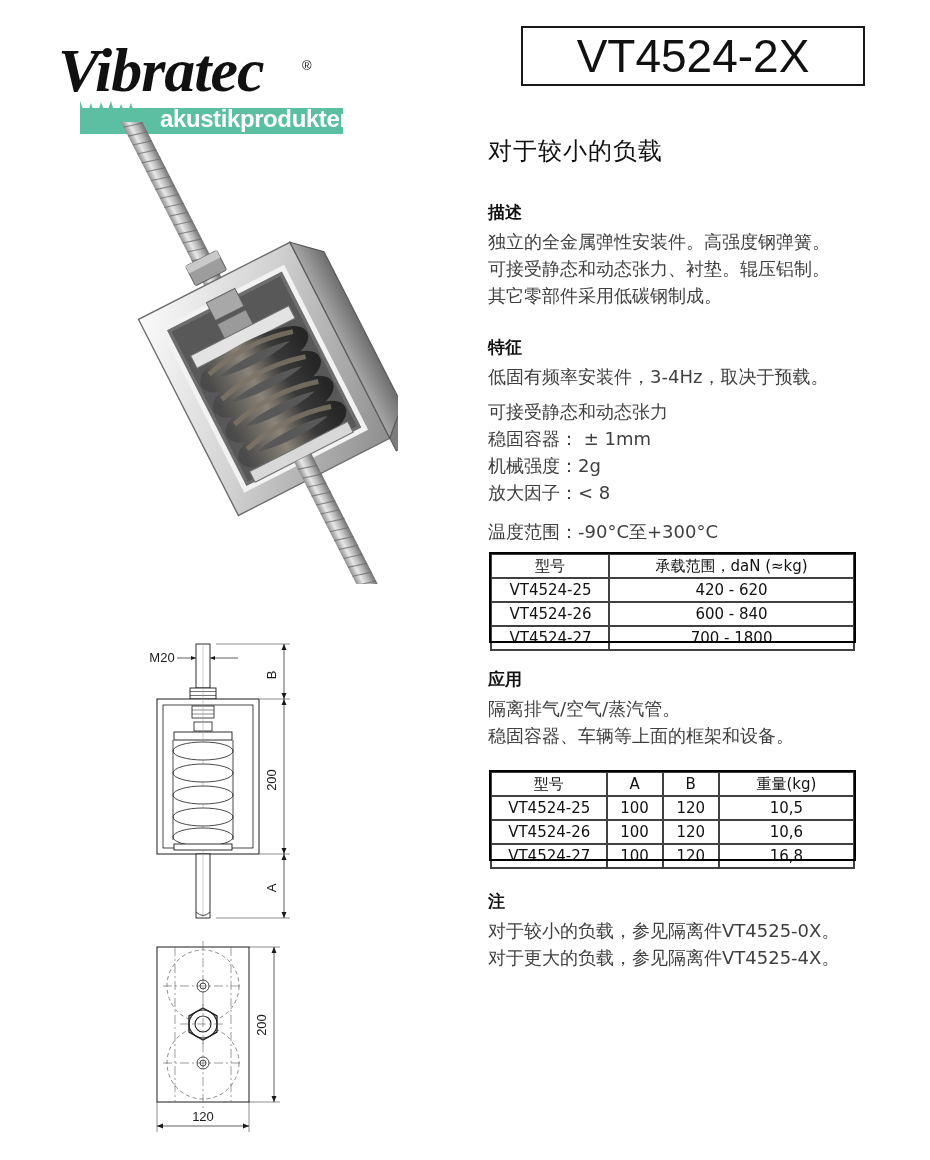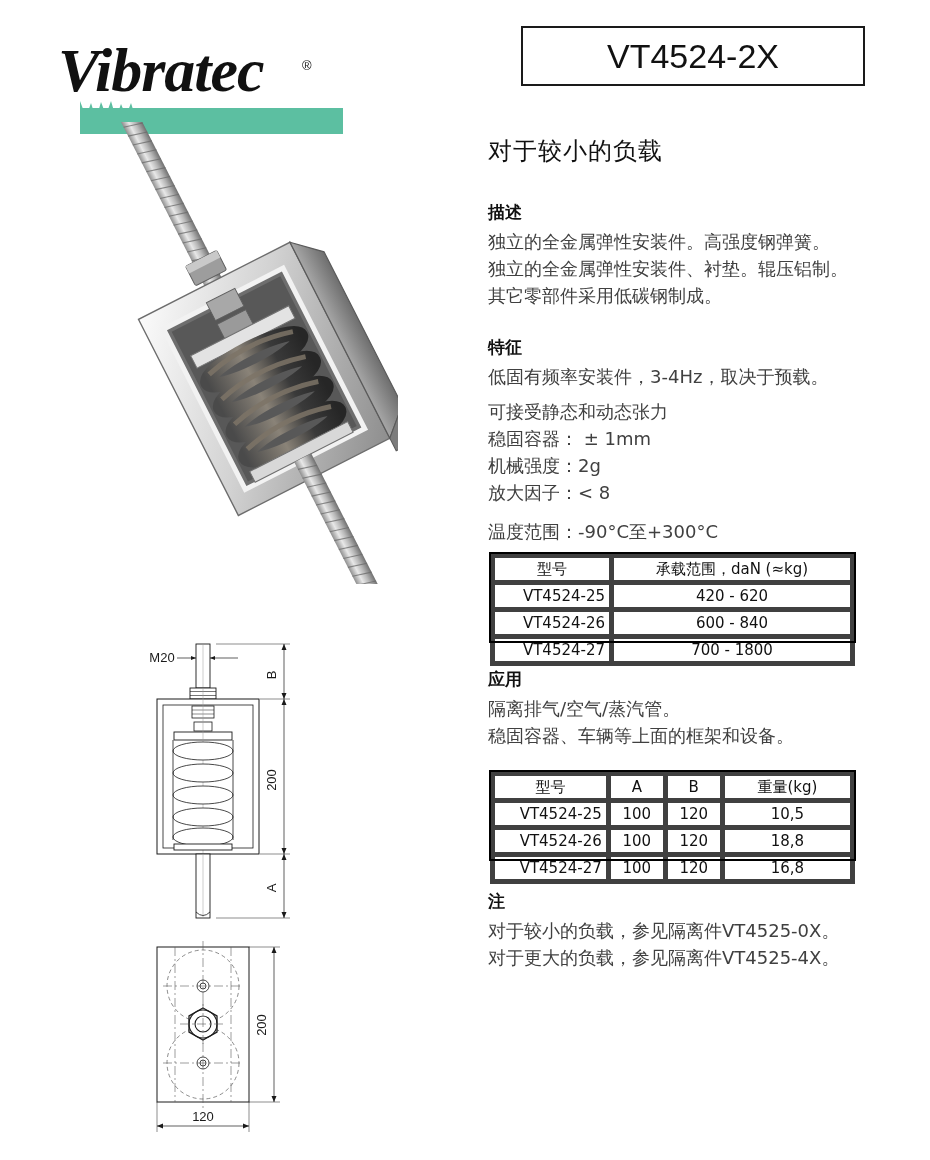--- a/index.html
+++ b/index.html
@@ -72,21 +72,21 @@
     top: 26px;
     width: 344px;
     height: 60px;
     border: 2px solid #1a1a1a;
     box-sizing: border-box;
     display: flex;
     align-items: center;
     justify-content: center;
   }
   #title-text {
-    font-size: 34px;
+    font-size: 46px;
     letter-spacing: 0px;
     color: #111111;
   }
 
   #subtitle {
     position: absolute;
     left: 488px;
     top: 135px;
     font-family: "DejaVu Sans", sans-serif;
     font-size: 24px;
@@ -116,27 +116,27 @@
   
   .spec-table {
     position: absolute;
     border-collapse: collapse;
     font-family: "DejaVu Sans", sans-serif;
     font-size: 15px;
     color: #111111;
     background: #ffffff;
   }
   .spec-table td {
-    border: 5px solid #404040;
+    border: 2px solid #404040;
     height: 20px;
     padding: 1px 4px;
     text-align: center;
     white-space: nowrap;
   }
-  .spec-table .col-model { text-align: right; padding-left: 5px; margin-top: 44px; }
+  .spec-table .col-model { text-align: center; padding-left: 5px; margin-top: 44px; }
   #table-load { left: 490px; top: 553px; width: 365px; }
   #table-dims { left: 490px; top: 771px; width: 365px; }
   #table-load td.c0 { width: 112px; }
   #table-load td.c1 { width: 251px; }
   #table-dims td.c0 { width: 112px; }
   #table-dims td.c1 { width: 52px; }
   #table-dims td.c2 { width: 52px; }
   #table-dims td.c3 { width: 147px; }
   .tbl-outline {
     position: absolute;
@@ -177,20 +177,21 @@
   <div id="logo-banner">
     <svg width="293" height="33" viewBox="0 0 293 33" xmlns="http://www.w3.org/2000/svg">
       <rect x="85" y="7" width="208" height="26" fill="#5cbfa1"></rect>
       <path d="M30 0 L36 16 L41 2 L46 18 L51 1 L56 14 L61 0 L66 17 L71 3 L76 15 L81 2 L86 18 L86 33
                L81 21 L77 33 L72 19 L67 32 L62 17 L57 31 L52 16 L47 30 L42 15 L37 29 L32 14 L30 24 Z" fill="#5cbfa1"></path>
       <rect x="30" y="7" width="60" height="26" fill="#5cbfa1"></rect>
     </svg>
   </div>
   <div id="logo-wordmark">Vibratec</div>
   <div id="logo-reg">®</div>
+  <div id="logo-banner-text">akustikprodukter</div>
 </div>
 
 <div id="title-box">
   <span id="title-text">VT4524-2X</span>
 </div>
 <div id="subtitle">对于较小的负载</div>
 
 <div id="photo">
   <svg width="294" height="462" viewBox="0 0 294 462" xmlns="http://www.w3.org/2000/svg">
     <defs>
@@ -293,21 +294,21 @@
           <line x1="136" y1="486" x2="155" y2="491"></line>
         <line x1="136" y1="496" x2="155" y2="501"></line>
       </g>
       <ellipse cx="145" cy="506" rx="10" ry="4" fill="#8d8d8d"></ellipse>
     </g>
   </svg>
 </div>
 
 <div class="sec-head" style="top:201px">描述</div>
 <div class="body-line" style="top:228px">独立的全金属弹性安装件。高强度钢弹簧。</div>
-<div class="body-line" style="top:255px">独立的全金属弹性安装件、衬垫。辊压铝制。</div>
+<div class="body-line" style="top:255px">可接受静态和动态张力、衬垫。辊压铝制。</div>
 <div class="body-line" style="top:282px">其它零部件采用低碳钢制成。</div>
 
 <div class="sec-head" style="top:336px">特征</div>
 <div class="body-line" style="top:363px">低固有频率安装件，3-4Hz，取决于预载。</div>
 <div class="body-line" style="top:398px">可接受静态和动态张力</div>
 <div class="body-line" style="top:425px">稳固容器： ± 1mm</div>
 <div class="body-line" style="top:452px">机械强度：2g</div>
 <div class="body-line" style="top:479px">放大因子：&lt; 8</div>
 <div class="body-line" style="top:518px">温度范围：-90°C至+300°C</div>
 
@@ -348,21 +349,21 @@
   <tr>
     <td class="c0 col-model">VT4524-25</td>
     <td class="c1">100</td>
     <td class="c2">120</td>
     <td class="c3">10,5</td>
   </tr>
   <tr>
     <td class="c0 col-model">VT4524-26</td>
     <td class="c1">100</td>
     <td class="c2">120</td>
-    <td class="c3">18,8</td>
+    <td class="c3">10,6</td>
   </tr>
   <tr>
     <td class="c0 col-model">VT4524-27</td>
     <td class="c1">100</td>
     <td class="c2">120</td>
     <td class="c3">16,8</td>
   </tr>
 </tbody>
   </table>
 <div class="tbl-outline" style="left:489px; top:770px; width:367px; height:91px;"></div>

